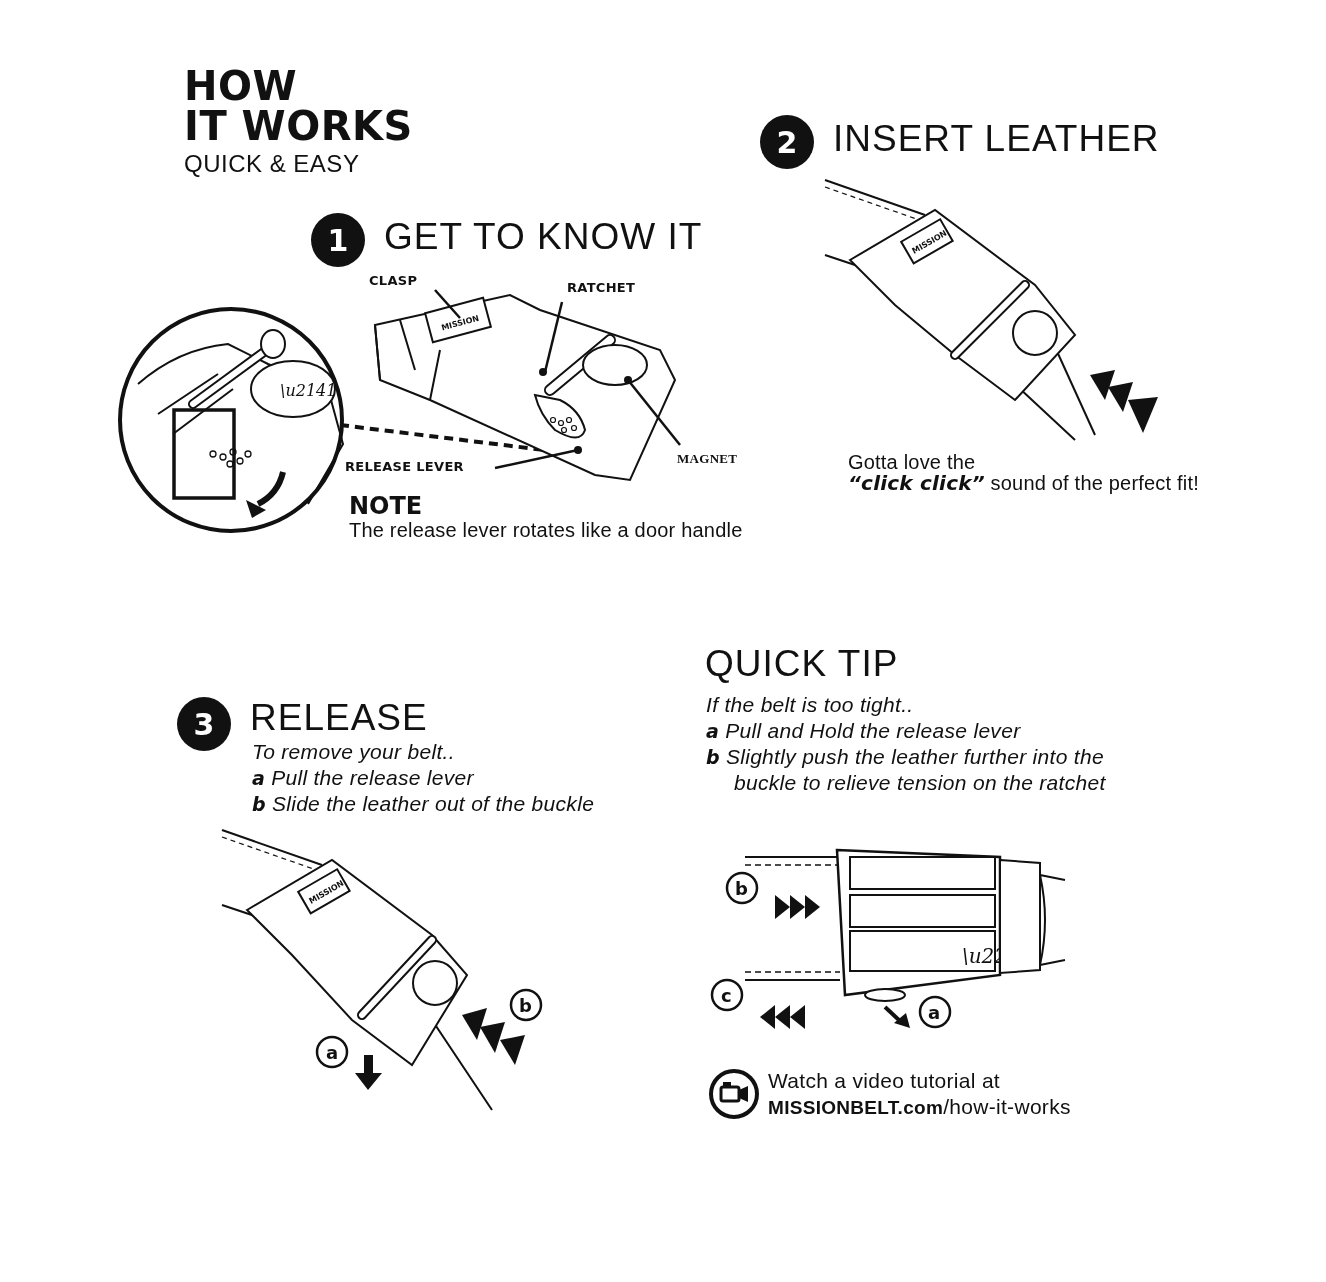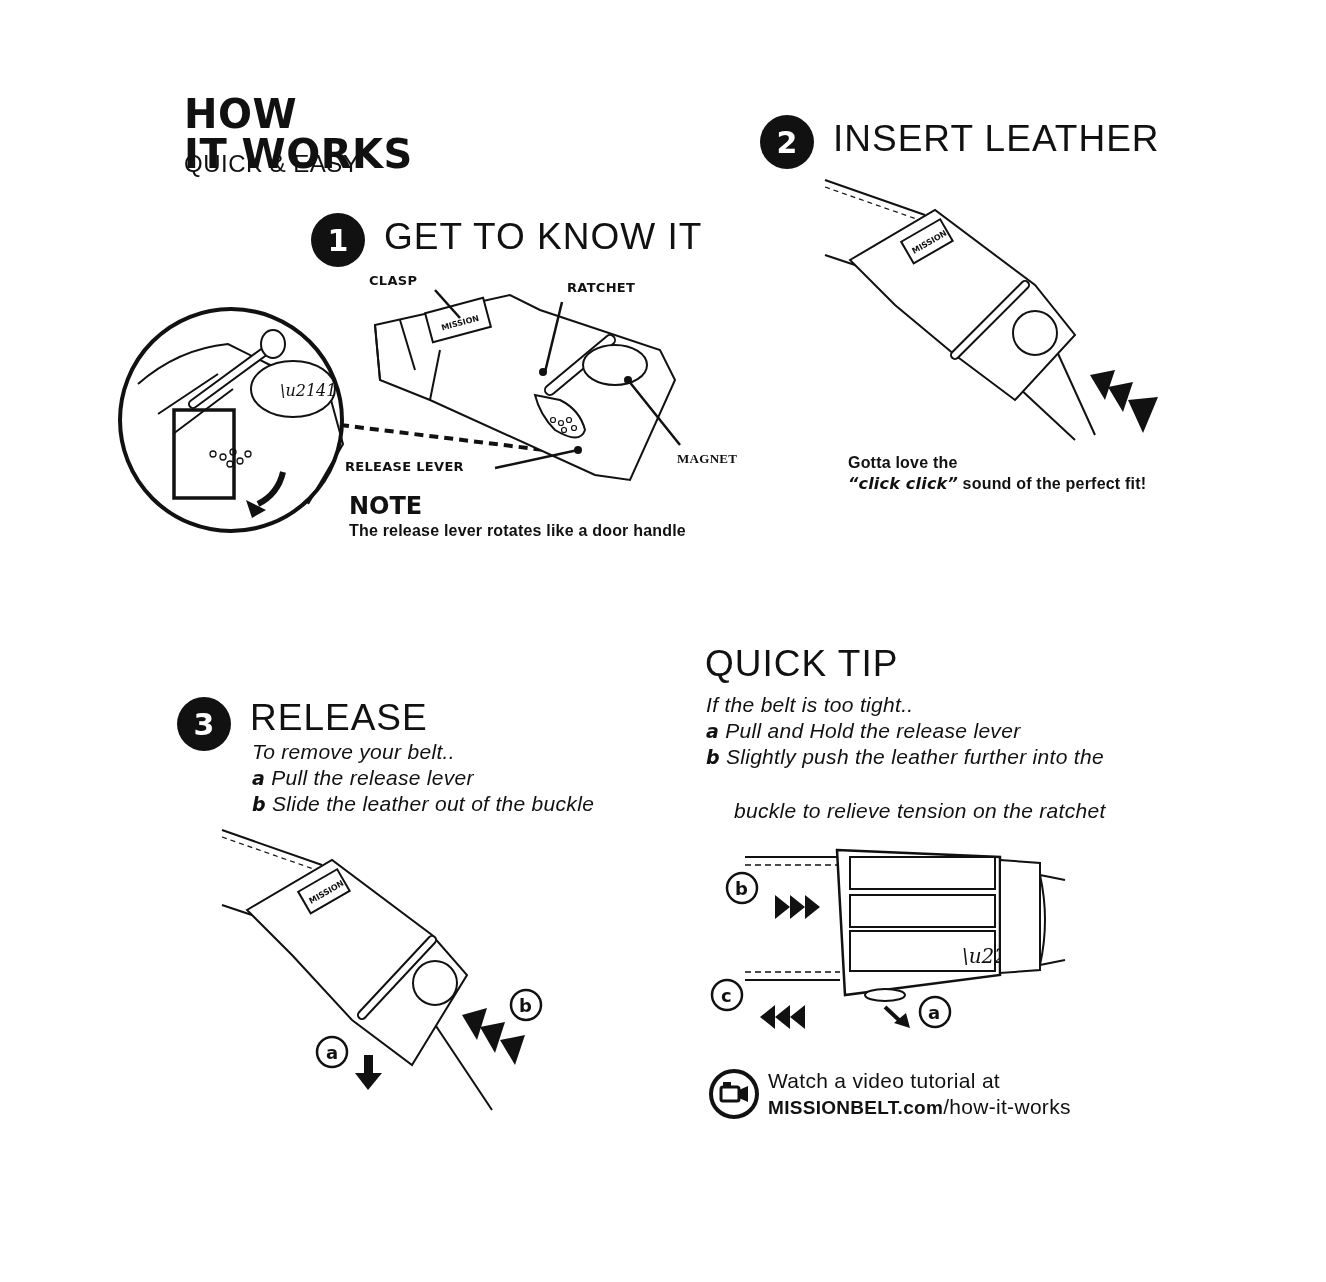--- a/index.html
+++ b/index.html
@@ -5,33 +5,33 @@
   html, body { margin: 0; padding: 0; background: #ffffff; }
   body { width: 1326px; height: 1282px; position: relative; overflow: hidden;
          font-family: "DejaVu Sans", "Liberation Sans", sans-serif; color: #111111; }
   .num-badge { position: absolute; width: 54px; height: 54px; border-radius: 50%;
                background: #111111; color: #ffffff; font-weight: bold; font-size: 30px;
                display: flex; align-items: center; justify-content: center;
                font-family: "DejaVu Sans", sans-serif; }
   .step-title { position: absolute; font-weight: 300; font-size: 37px; letter-spacing: 1px;
                 white-space: nowrap; font-family: "Liberation Sans", sans-serif; }
   .title-main { position: absolute; left: 184px; top: 66px; font-weight: bold; font-size: 40px;
-                line-height: 40px; letter-spacing: 0.5px; font-family: "DejaVu Sans", sans-serif; margin-top: 28px; }
+                line-height: 40px; letter-spacing: 0.5px; font-family: "DejaVu Sans", sans-serif; }
   .title-sub { position: absolute; left: 184px; top: 150px; font-size: 24px; letter-spacing: 0.5px;
                font-family: "Liberation Sans", sans-serif; }
   .part-label { position: absolute; font-weight: bold; font-size: 13px; letter-spacing: 0.3px;
                 font-family: "DejaVu Sans", sans-serif; white-space: nowrap; }
   .body-text { position: absolute; font-size: 21px; line-height: 26px; white-space: nowrap;
                font-family: "Liberation Sans", sans-serif; letter-spacing: 0.3px; font-style: italic; }
   .body-text b { font-family: "DejaVu Sans", sans-serif; font-weight: bold; font-size: 19px; margin-right: 6px; }
-  .small-text { position: absolute; font-size: 16px; line-height: 21px; white-space: nowrap;
-                font-family: "Liberation Sans", sans-serif; letter-spacing: 0.2px; font-weight: bold; }
+  .small-text { position: absolute; font-size: 20px; line-height: 21px; white-space: nowrap;
+                font-family: "Liberation Sans", sans-serif; letter-spacing: 0.2px; }
   .note-head { position: absolute; font-weight: bold; font-size: 24px; font-family: "DejaVu Sans", sans-serif; }
   .line { display: block; }
-  .indent { padding-left: 28px; margin-top: 28px; }
+  .indent { padding-left: 28px; }
   svg { position: absolute; overflow: visible; }
   .video-link { position: absolute; left: 768px; top: 1068px; font-size: 21px; line-height: 26px;
                 font-family: "Liberation Sans", sans-serif; white-space: nowrap; letter-spacing: 0.3px; }
   .video-link .domain { font-weight: bold; font-family: Liberation Sans, sans-serif; font-size: 19px; }
 </style>
 </head>
 <body>
 
 <div class="title-main">
   <span class="line">HOW</span>

